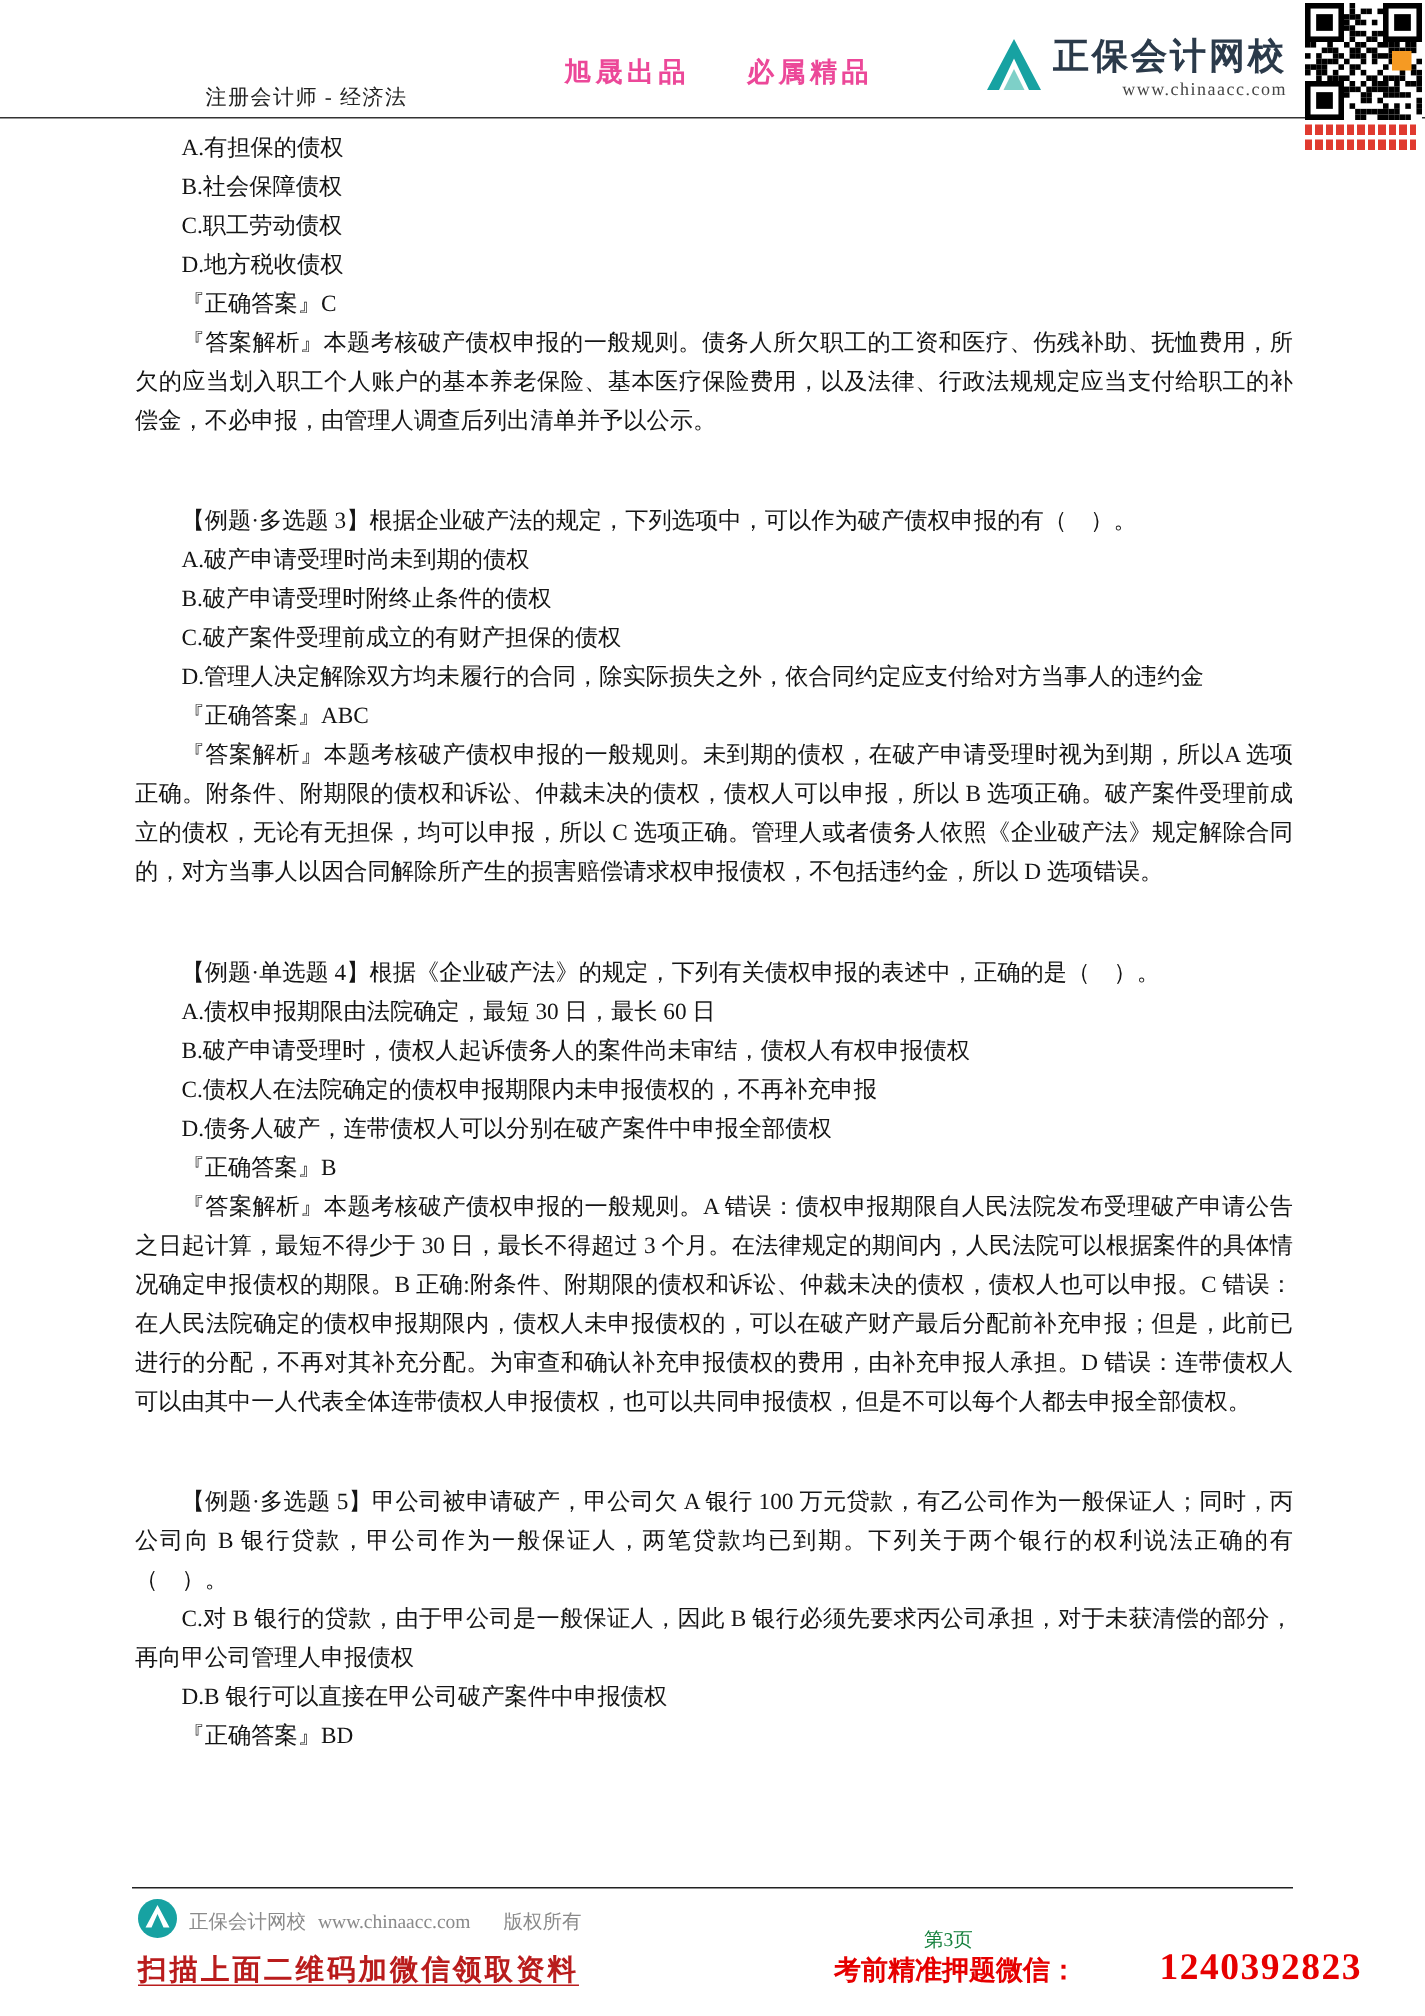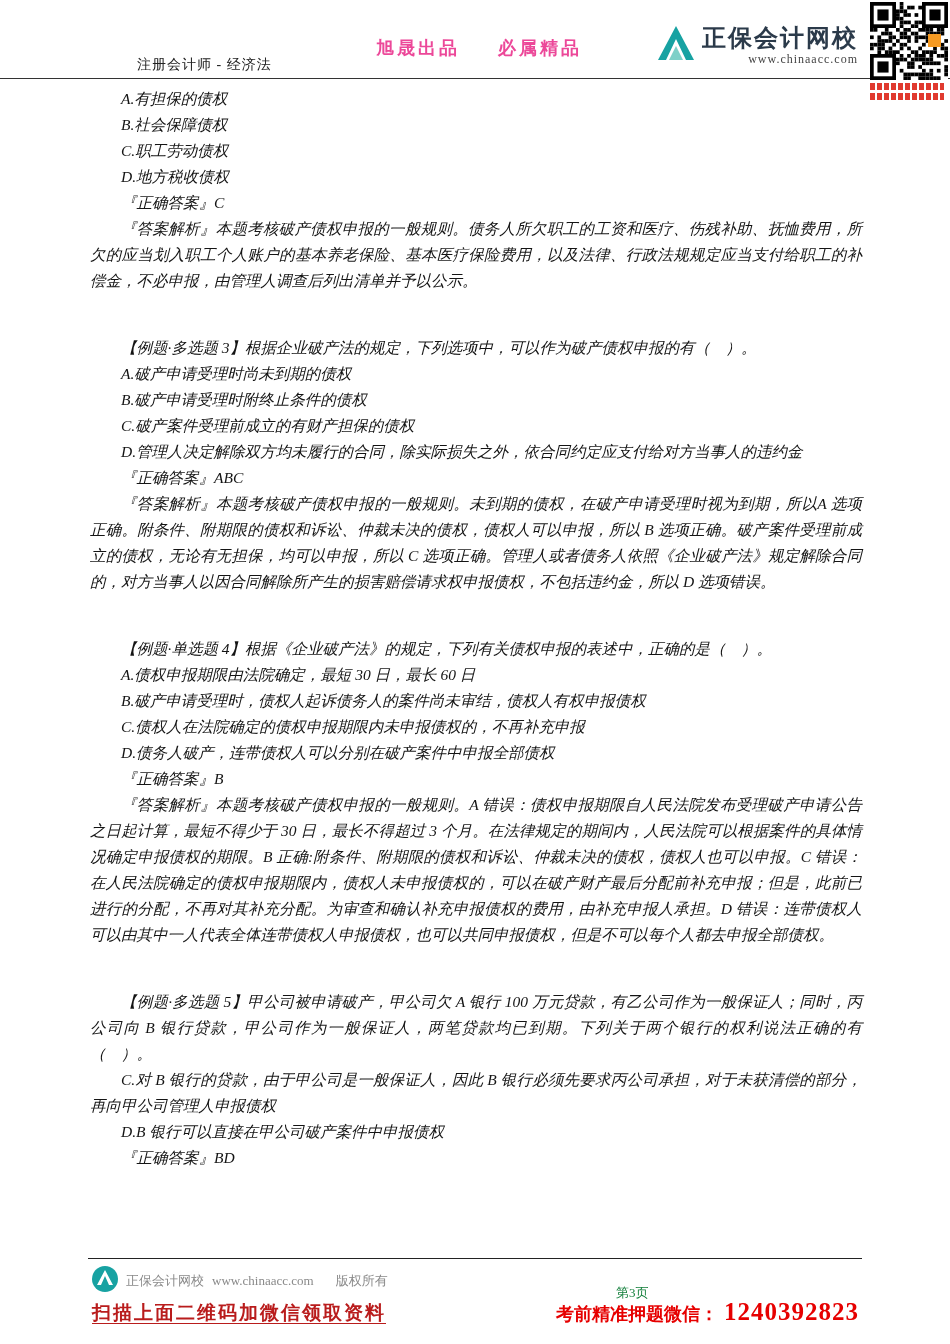--- a/index.html
+++ b/index.html
@@ -32,38 +32,38 @@
   .qr-wrap { position:absolute; top:2px; right:2px; width:82px; }
   .qr-box { width:78px; height:78px; margin-left:4px; }
   .qr-caption { margin-top:3px; margin-left:4px; width:74px; height:7px;
     background:repeating-linear-gradient(90deg,#e03a2f 0 5px,#ffffff 5px 7px); }
   .qr-caption + .qr-caption { margin-top:3px; }
 
   
   .content { position:absolute; left:90px; top:86px; width:772px;
              font-size:15.5px; line-height:26px; text-align:justify;
              color:#141414; }
-  .content p.block { text-indent:2em;font-style:italic; }
+  .content p.block { text-indent:2em; }
   .content p.gap-before { margin-top:41px; }
 
   
   .ftr-rule { position:absolute; left:88px; right:88px; top:1258px;
               border-top:1.5px solid #222; }
   .ftr-brand { position:absolute; left:92px; top:1266px; display:flex;
                align-items:center; gap:8px; font-size:13px; color:#8a8a8a; }
   .ftr-brand .sep { display:inline-block; width:6px; }
   .ftr-page { position:absolute; left:616px; top:1284px; font-size:13px;
               color:#15803d; }
   .scan-note { position:absolute; left:92px; top:1300px; font-size:19px;
                font-weight:bold; color:#b91c1c; letter-spacing:2px;
                text-decoration:underline; text-underline-offset:4px; }
   .wechat { position:absolute; left:556px; top:1298px; color:#e60000;
             font-weight:bold; font-size:18px; display:flex;
-            align-items:baseline; gap:6px; }
-  .wechat .num { font-size:25px; letter-spacing:1px; }
+            align-items:baseline; gap:20px; }
+  .wechat .num { font-size:25px; letter-spacing:1px;margin-left:35px; }
 </style>
 </head>
 <body>
 
 <div class="page">
 
   <div>
     <span class="slogan slogan-left">旭晟出品</span>
     <span class="slogan slogan-right">必属精品</span>
 

